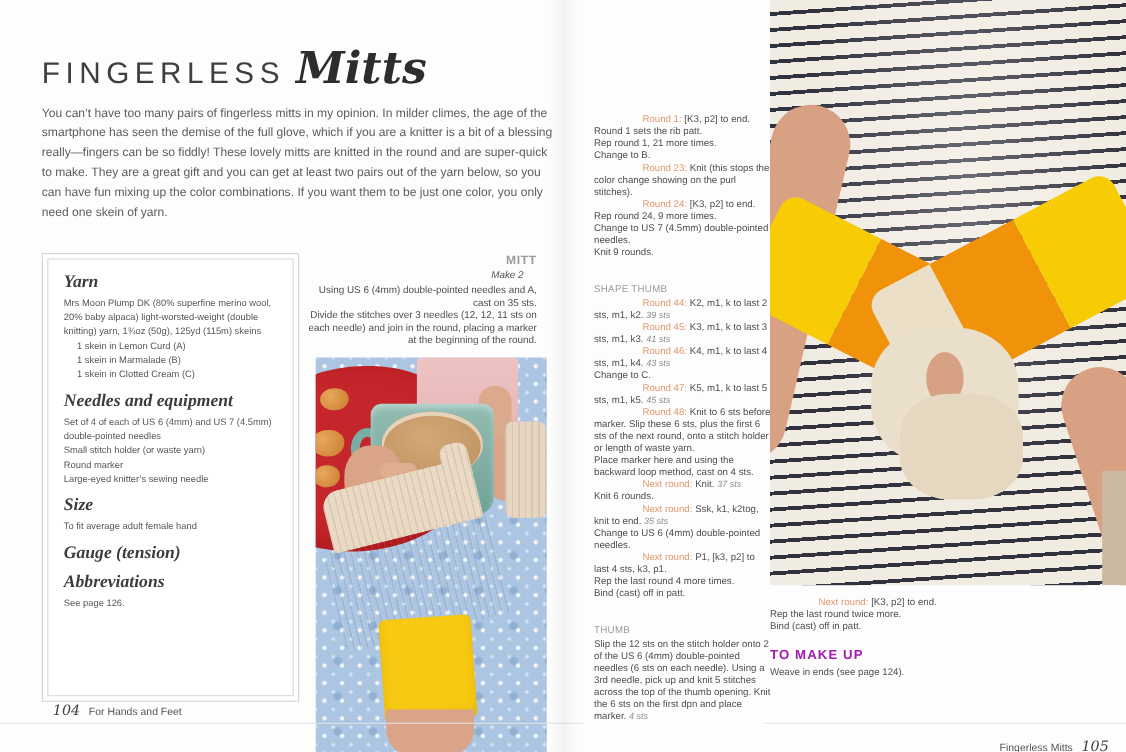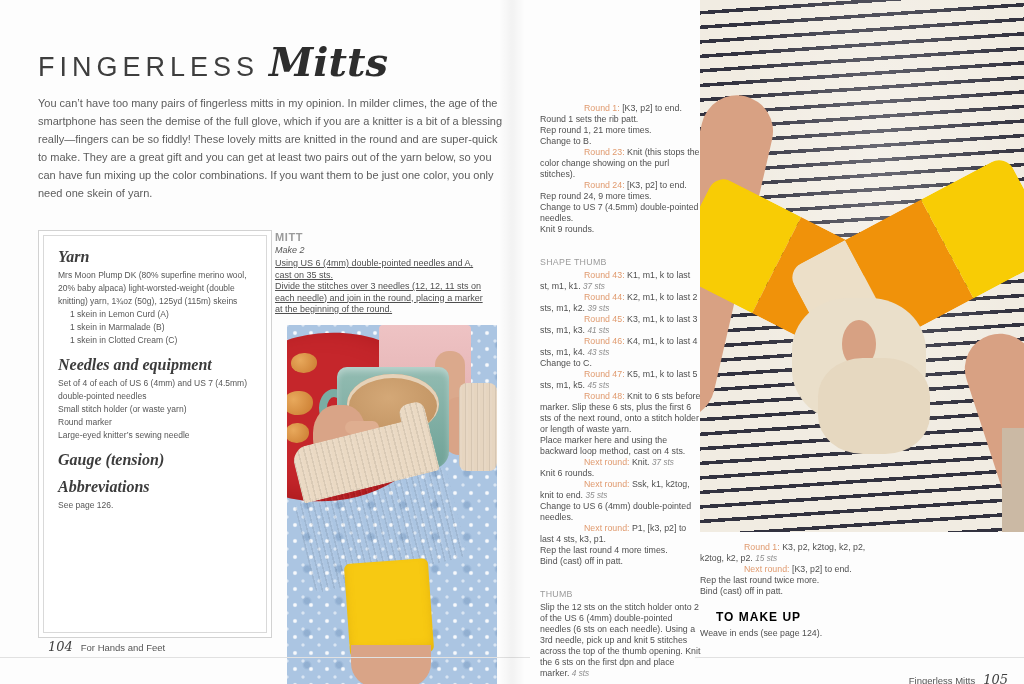--- a/index.html
+++ b/index.html
@@ -14,33 +14,33 @@
   .title-script { font-size:40px; font-weight:bold; color:#2d2d2d; margin-left:10px; }
   .intro { position:absolute; left:38px; top:94px; width:468px; font-size:11px; line-height:18px; color:#5c5c5c; }
 
   .box { position:absolute; left:38px; top:230px; width:234px; height:408px; border:1px solid #d2d2d2; padding:4px; background:#fff; }
   .box-inner { border:1px solid #d9d9d9; height:100%; padding:12px 14px; overflow:hidden; }
   .mat-head { font-family:Liberation Serif, serif; font-style:italic; font-weight:bold; font-size:16px; color:#3c3c3c; margin:9px 0 3px; }
   .mat-section:first-child .mat-head { margin-top:0; }
   .mat-p  { font-size:8.5px; line-height:13px; color:#565656; }
   .mat-li { font-size:8.5px; line-height:13px; color:#565656; padding-left:12px; }
 
-  .mitt-col { position:absolute; left:275px; top:231px; width:213px; }
+  .mitt-col { position:absolute; left:275px; top:231px; width:213px;text-align:right; }
   .col-head { font-size:11px; font-weight:bold; color:#9b9b9b; letter-spacing:0.6px; }
-  .make2 { font-size:9px; font-style:italic; color:#555; margin:2px 0 3px; }
-  .mitt-p { font-size:9px; line-height:11.5px; color:#4f4f4f;text-decoration:underline; }
+  .make2 { font-size:9px; font-style:italic; color:#555; margin:2px 12px 3px; }
+  .mitt-p { font-size:9px; line-height:11.5px; color:#4f4f4f; }
 
   
   .instr1 { position:absolute; left:540px; top:103px; width:161px; }
   .instr2 { position:absolute; left:700px; top:542px; width:183px; }
   .line { font-size:8.8px; line-height:11px; color:#4f4f4f; }
   .lbl { color:#e09a6e;margin-left:44px; }
   .sts { font-style:italic; color:#8d8d8d; font-size:8.2px; }
   .subhead { font-size:8.8px; line-height:11px; color:#9b9b9b; letter-spacing:0.3px; margin:22px 0 2px; }
-  .bighead { font-size:12px; font-weight:bold; color:#000000; letter-spacing:1px; margin:13px 16px 4px; }
+  .bighead { font-size:12px; font-weight:bold; color:#a21caf; letter-spacing:1px; margin:13px 0 4px; }
 
   
   .footer-left { position:absolute; left:48px; top:639px; font-size:9.5px; color:#555; }
   .footer-right { position:absolute; right:16px; top:672px; font-size:9.5px; color:#555; text-align:right; }
   .pgnum { font-family:"DejaVu Serif", serif; font-style:italic; font-size:13px; color:#3f3f3f; }
   .rule-left { position:absolute; left:0; top:657px; width:530px; height:1px; background:#e1e1e1; }
   .rule-right { position:absolute; left:695px; right:0; top:657px; height:1px; background:#e1e1e1; }
   .gutter { position:absolute; left:499px; top:0; width:26px; height:100%;
             background:linear-gradient(90deg, rgba(0,0,0,0), rgba(0,0,0,0.045) 50%, rgba(0,0,0,0)); }
 
@@ -120,20 +120,24 @@
           <div class="mat-li">1 skein in Clotted Cream (C)</div>
         </div>
         <div class="mat-section">
           <div class="mat-head script">Needles and equipment</div>
           <div class="mat-p">Set of 4 of each of US 6 (4mm) and US 7 (4.5mm) double-pointed needles</div>
           <div class="mat-p">Small stitch holder (or waste yarn)</div>
           <div class="mat-p">Round marker</div>
           <div class="mat-p">Large-eyed knitter’s sewing needle</div>
         </div>
         <div class="mat-section">
+          <div class="mat-head script">Size</div>
+          <div class="mat-p">To fit average adult female hand</div>
+        </div>
+        <div class="mat-section">
           <div class="mat-head script">Gauge (tension)</div>
         </div>
         <div class="mat-section">
           <div class="mat-head script">Abbreviations</div>
           <div class="mat-p">See page 126.</div>
         </div>
       </div>
   </div>
 
   <div class="mitt-col">
@@ -174,40 +178,38 @@
       <div class="line"><span class="lbl">Round 1:</span> <span>[K3, p2] to end.</span></div>
       <div class="line"><span>Round 1 sets the rib patt.</span></div>
       <div class="line"><span>Rep round 1, 21 more times.</span></div>
       <div class="line"><span>Change to B.</span></div>
       <div class="line"><span class="lbl">Round 23:</span> <span>Knit (this stops the color change showing on the purl stitches).</span></div>
       <div class="line"><span class="lbl">Round 24:</span> <span>[K3, p2] to end.</span></div>
       <div class="line"><span>Rep round 24, 9 more times.</span></div>
       <div class="line"><span>Change to US 7 (4.5mm) double-pointed needles.</span></div>
       <div class="line"><span>Knit 9 rounds.</span></div>
       <div class="subhead">SHAPE THUMB</div>
-      <div class="line"><span class="lbl">Round 43:</span> <span>K1, m1, k to last st, m1, k1.</span> <span class="sts">37 sts</span></div>
       <div class="line"><span class="lbl">Round 44:</span> <span>K2, m1, k to last 2 sts, m1, k2.</span> <span class="sts">39 sts</span></div>
       <div class="line"><span class="lbl">Round 45:</span> <span>K3, m1, k to last 3 sts, m1, k3.</span> <span class="sts">41 sts</span></div>
       <div class="line"><span class="lbl">Round 46:</span> <span>K4, m1, k to last 4 sts, m1, k4.</span> <span class="sts">43 sts</span></div>
       <div class="line"><span>Change to C.</span></div>
       <div class="line"><span class="lbl">Round 47:</span> <span>K5, m1, k to last 5 sts, m1, k5.</span> <span class="sts">45 sts</span></div>
       <div class="line"><span class="lbl">Round 48:</span> <span>Knit to 6 sts before marker. Slip these 6 sts, plus the first 6 sts of the next round, onto a stitch holder or length of waste yarn.</span></div>
       <div class="line"><span>Place marker here and using the backward loop method, cast on 4 sts.</span></div>
       <div class="line"><span class="lbl">Next round:</span> <span>Knit.</span> <span class="sts">37 sts</span></div>
       <div class="line"><span>Knit 6 rounds.</span></div>
       <div class="line"><span class="lbl">Next round:</span> <span>Ssk, k1, k2tog, knit to end.</span> <span class="sts">35 sts</span></div>
       <div class="line"><span>Change to US 6 (4mm) double-pointed needles.</span></div>
       <div class="line"><span class="lbl">Next round:</span> <span>P1, [k3, p2] to last 4 sts, k3, p1.</span></div>
       <div class="line"><span>Rep the last round 4 more times.</span></div>
       <div class="line"><span>Bind (cast) off in patt.</span></div>
       <div class="subhead">THUMB</div>
       <div class="line"><span>Slip the 12 sts on the stitch holder onto 2 of the US 6 (4mm) double-pointed needles (6 sts on each needle). Using a 3rd needle, pick up and knit 5 stitches across the top of the thumb opening. Knit the 6 sts on the first dpn and place marker.</span> <span class="sts">4 sts</span></div>
     </div>
   <div class="instr2" id="instr-col2">
-      <div class="line"><span class="lbl">Round 1:</span> <span>K3, p2, k2tog, k2, p2, k2tog, k2, p2.</span> <span class="sts">15 sts</span></div>
       <div class="line"><span class="lbl">Next round:</span> <span>[K3, p2] to end.</span></div>
       <div class="line"><span>Rep the last round twice more.</span></div>
       <div class="line"><span>Bind (cast) off in patt.</span></div>
       <div class="bighead">TO MAKE UP</div>
       <div class="line"><span>Weave in ends (see page 124).</span></div>
     </div>
 
   <div class="photo-right">
     <div class="pr-sheen"></div>
     <div class="arm-left"></div>

